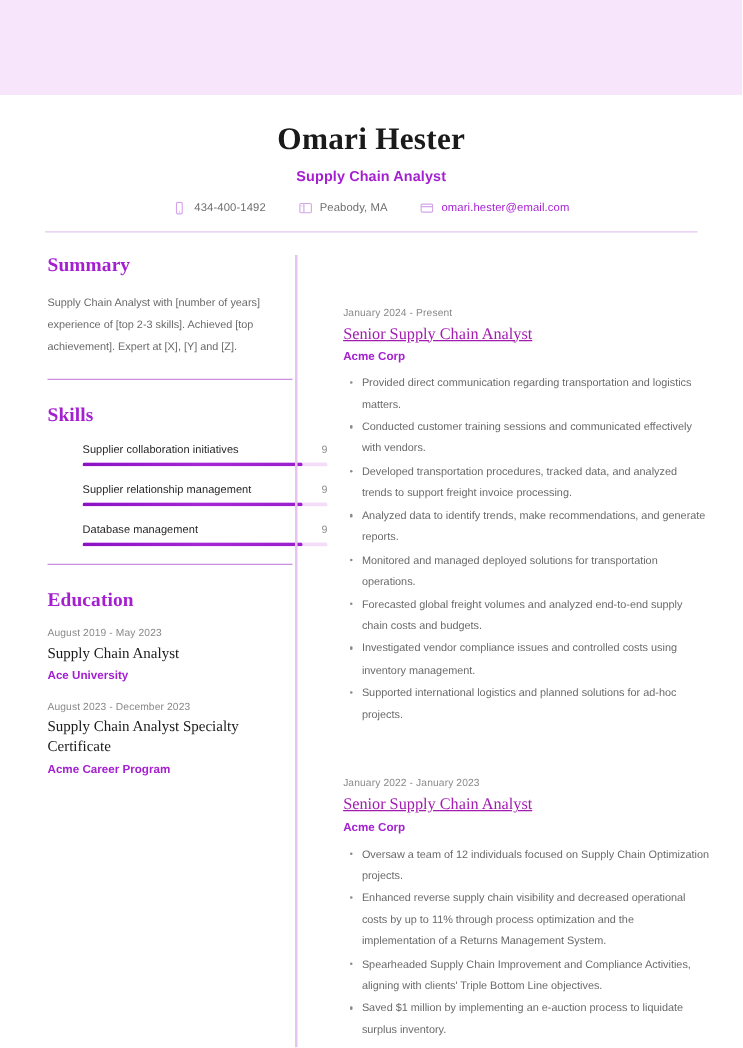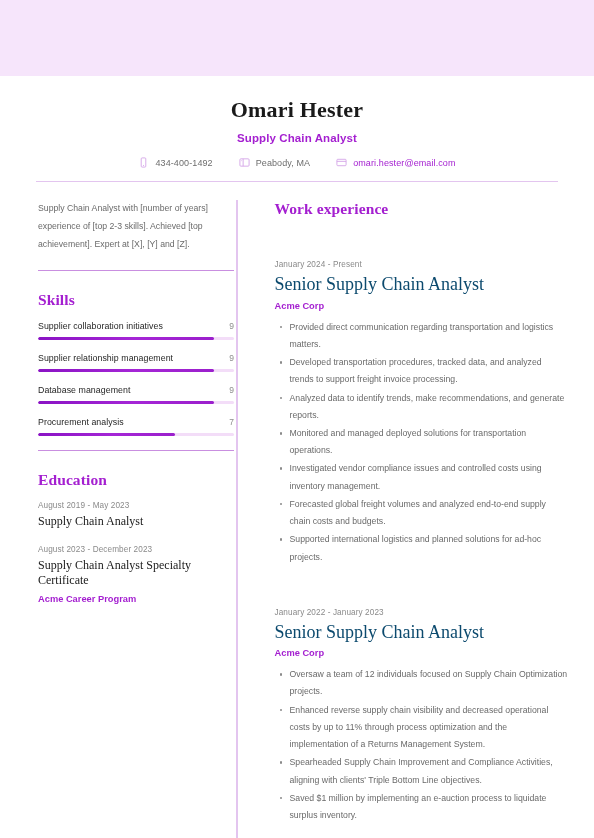--- a/index.html
+++ b/index.html
@@ -25,21 +25,21 @@
     height: 76px;
     background: #f6e5fb;
     width: 100%;
   }
   .header {
     padding-top: 22px;
     text-align: center;
   }
   .full-name {
     font-family: "Liberation Serif", serif;
-    font-size: 22px;
+    font-size: 25px;
     font-weight: bold;
     color: #1a1a1a;
     letter-spacing: 0.2px;
     line-height: 1.1;
   }
   .job-title {
     margin-top: 10px;
     font-size: 11.5px;
     font-weight: bold;
     color: #a41fd0;
@@ -116,20 +116,21 @@
   .section-rule {
     width: 196px;
     height: 1px;
     background: #c98fe0;
     margin: 16px 0 0 0;
   }
   .skills-block { margin-top: 20px; }
   .skill {
     width: 196px;
     margin-bottom: 13px;
+    margin-left: 28px;
   }
   .skill-head {
     display: flex;
     justify-content: space-between;
     align-items: baseline;
   }
   .skill-name {
     font-size: 8.8px;
     color: #262626;
     letter-spacing: 0.05px;
@@ -177,24 +178,25 @@
     margin-top: 5px;
   }
   .job { margin-bottom: 17px; margin-top: 42px; }
   .job-date {
     font-size: 8.2px;
     color: #8a8a8a;
     letter-spacing: 0.1px;
   }
   .job-role {
     font-family: "Liberation Serif", serif;
-    font-size: 18px;
-    color: #0c4a6e;
+    font-size: 13px;
+    color: #a21caf;
     margin-top: 4px;
     line-height: 1.25;
+    text-decoration: underline;
   }
   .job-company {
     font-size: 9.3px;
     font-weight: bold;
     color: #a41fd0;
     margin-top: 5px;
   }
   .bullets {
     margin: 8px 0 0 0;
     padding: 0 0 0 14px;
@@ -264,20 +266,21 @@
 
     </div>
     <div class="header-rule"></div>
   </div>
 
   <div class="columns">
 
     <div class="left-col">
 
       <div class="summary-section">
+        <div class="section-title">Summary</div>
         <div class="summary-text">Supply Chain Analyst with [number of years] experience of [top 2-3 skills]. Achieved [top achievement]. Expert at [X], [Y] and [Z].</div>
         <div class="section-rule"></div>
       </div>
 
       <div class="skills-block">
         <div class="section-title">Skills</div>
         <div id="skills-list">
             <div class="skill">
               <div class="skill-head">
                 <span class="skill-name">Supplier collaboration initiatives</span>
@@ -298,66 +301,58 @@
             </div>
             <div class="skill">
               <div class="skill-head">
                 <span class="skill-name">Database management</span>
                 <span class="skill-score">9</span>
               </div>
               <div class="skill-track">
                 <div class="skill-fill" style="width: 90%;"></div>
               </div>
             </div>
-            <div class="skill">
-              <div class="skill-head">
-                <span class="skill-name">Procurement analysis</span>
-                <span class="skill-score">7</span>
-              </div>
-              <div class="skill-track">
-                <div class="skill-fill" style="width: 70%;"></div>
-              </div>
-            </div>
           </div>
         <div class="skills-rule"></div>
       </div>
 
       <div class="education-block">
         <div class="section-title">Education</div>
         <div id="education-list">
             <div class="edu-entry">
               <div class="entry-date">August 2019 - May 2023</div>
               <div class="edu-degree">Supply Chain Analyst</div>
+              <div class="edu-school">Ace University</div>
             </div>
             <div class="edu-entry">
               <div class="entry-date">August 2023 - December 2023</div>
               <div class="edu-degree">Supply Chain Analyst Specialty Certificate</div>
               <div class="edu-school">Acme Career Program</div>
             </div>
           </div>
       </div>
 
     </div>
 
     <div class="divider"></div>
 
     <div class="right-col">
-      <div class="section-title">Work experience</div>
       <div id="jobs-list">
           <div class="job">
             <div class="job-date">January 2024 - Present</div>
             <div class="job-role">Senior Supply Chain Analyst</div>
             <div class="job-company">Acme Corp</div>
             <ul class="bullets">
               <li>Provided direct communication regarding transportation and logistics matters.</li>
+              <li>Conducted customer training sessions and communicated effectively with vendors.</li>
               <li>Developed transportation procedures, tracked data, and analyzed trends to support freight invoice processing.</li>
               <li>Analyzed data to identify trends, make recommendations, and generate reports.</li>
               <li>Monitored and managed deployed solutions for transportation operations.</li>
+              <li>Forecasted global freight volumes and analyzed end-to-end supply chain costs and budgets.</li>
               <li>Investigated vendor compliance issues and controlled costs using inventory management.</li>
-              <li>Forecasted global freight volumes and analyzed end-to-end supply chain costs and budgets.</li>
               <li>Supported international logistics and planned solutions for ad-hoc projects.</li>
             </ul>
           </div>
           <div class="job">
             <div class="job-date">January 2022 - January 2023</div>
             <div class="job-role">Senior Supply Chain Analyst</div>
             <div class="job-company">Acme Corp</div>
             <ul class="bullets">
               <li>Oversaw a team of 12 individuals focused on Supply Chain Optimization projects.</li>
               <li>Enhanced reverse supply chain visibility and decreased operational costs by up to 11% through process optimization and the implementation of a Returns Management System.</li>

